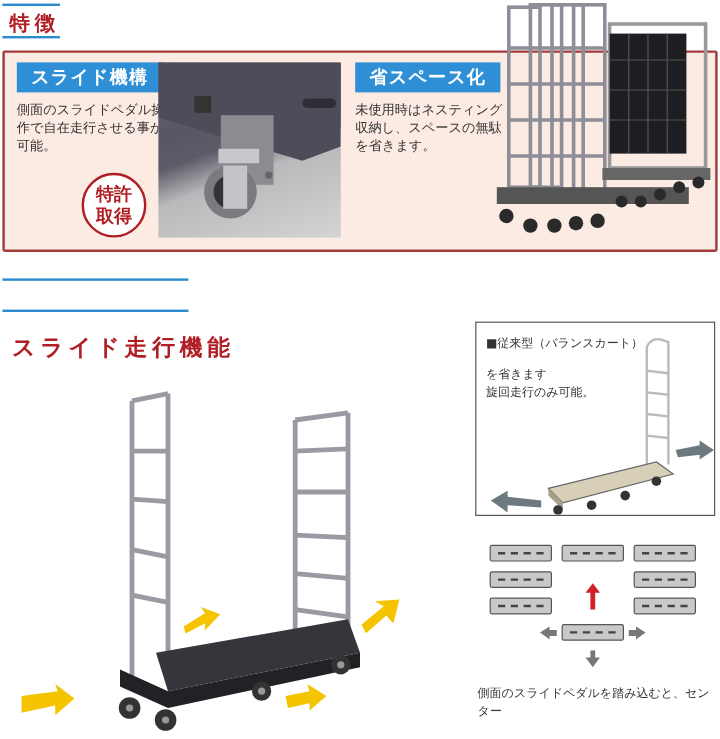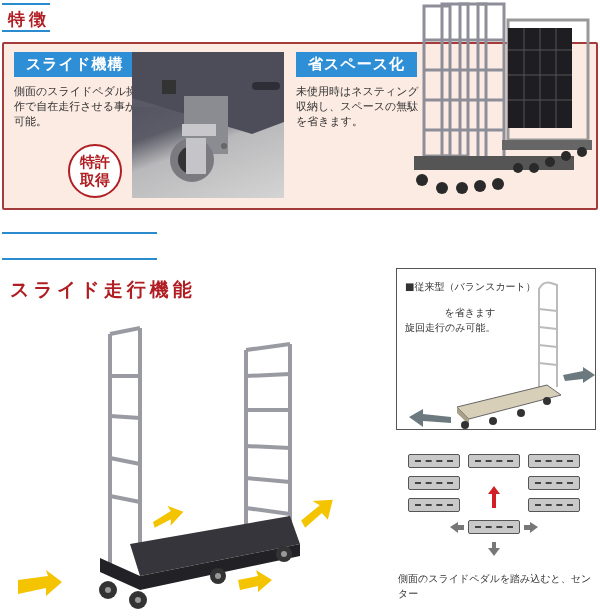--- a/index.html
+++ b/index.html
@@ -6,21 +6,21 @@
   body { width: 600px; height: 616px; background: #ffffff; font-family: "DejaVu Sans", sans-serif; position: relative; overflow: hidden; }
   .abs { position: absolute; }
   .sec-title { color: #b01e23; font-weight: bold; letter-spacing: 4px; }
   .sec-line { height: 2px; background: #2a8ccf; }
   .feature-box { left: 2px; top: 42px; width: 596px; height: 168px; background: #fcebe3; border: 2px solid #a33b3b; border-radius: 2px; }
   .badge-blue { background: #2f8fd6; color: #fff; font-weight: bold; font-size: 15px; padding: 3px 12px; letter-spacing: 1px; }
   .ftext { font-size: 11px; line-height: 15px; color: #333; }
   .patent { border: 2px solid #b01e23; border-radius: 50%; width: 54px; height: 54px; background: #fff; color: #b01e23; font-weight: bold; font-size: 15px; line-height: 18px; text-align: center; padding-top: 7px; }
   .main-text { font-size: 14px; font-weight: bold; color: #222; line-height: 22px; }
   .main-text .hl { color: #d21f26; }
-  .conv-box { left: 396px; top: 268px; width: 200px; height: 162px; border: 1px solid #555; background: #fff; text-align: right; }
+  .conv-box { left: 396px; top: 268px; width: 200px; height: 162px; border: 1px solid #555; background: #fff; }
   .conv-text { font-size: 10px; line-height: 15px; color: #333; }
   .slab { width: 52px; height: 14px; background: #c9c9c9; border: 1px solid #555; border-radius: 2px; }
   .slab::after { content: ""; position: absolute; left: 6px; right: 6px; top: 5px; border-top: 2px dashed #444; }
   .slab { position: absolute; }
   .desc { font-size: 10px; line-height: 15px; color: #333; }
 </style>
 </head>
 <body>
 
 <div class="abs sec-line" style="left:2px;top:3px;width:48px;"></div>

